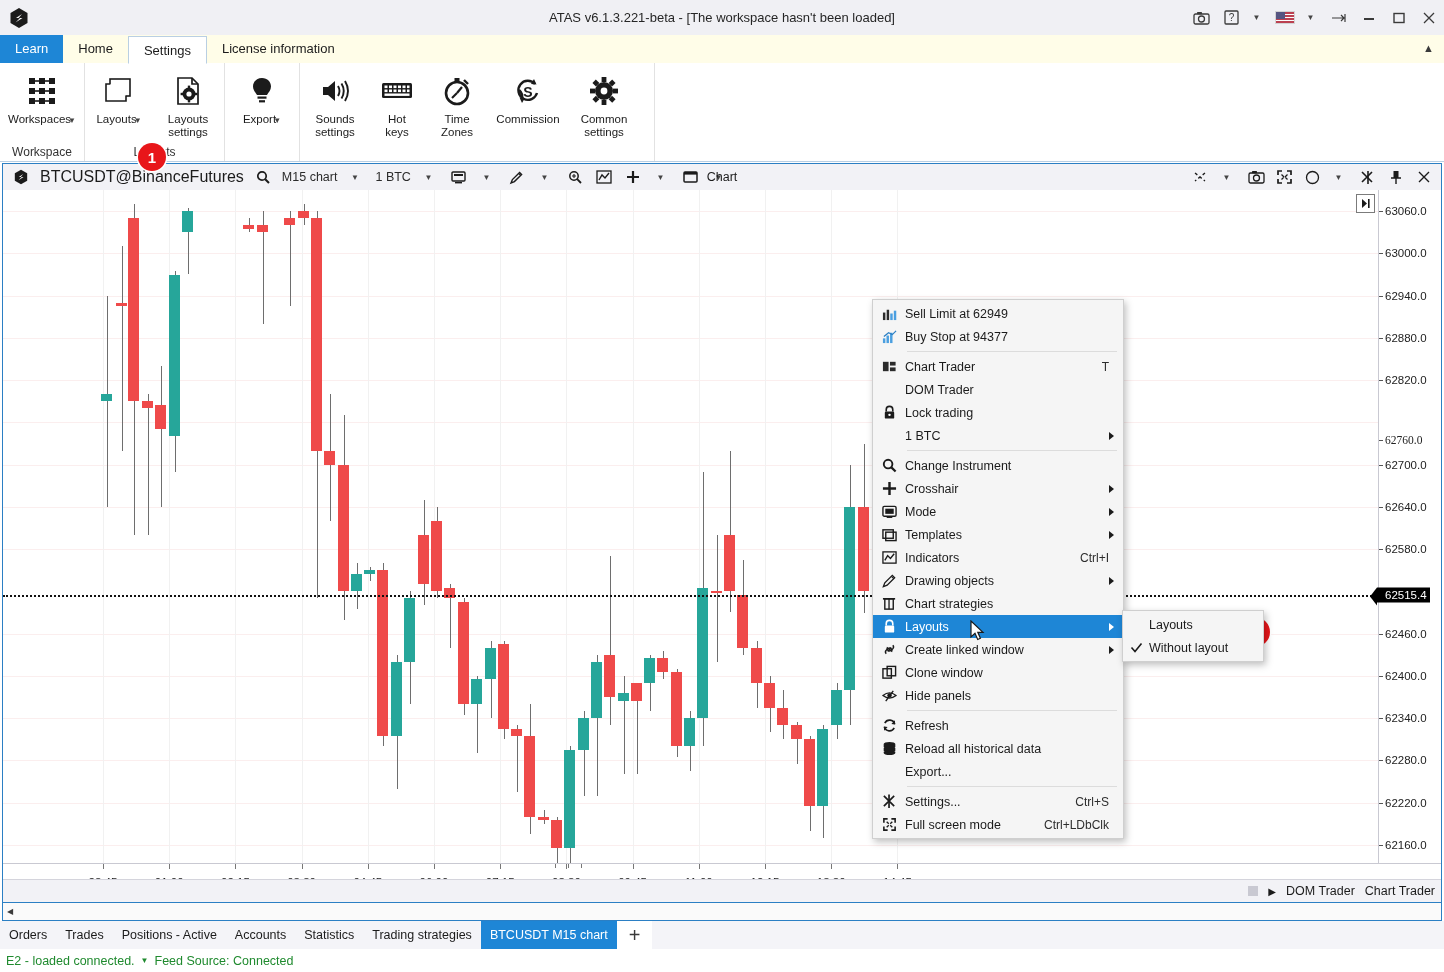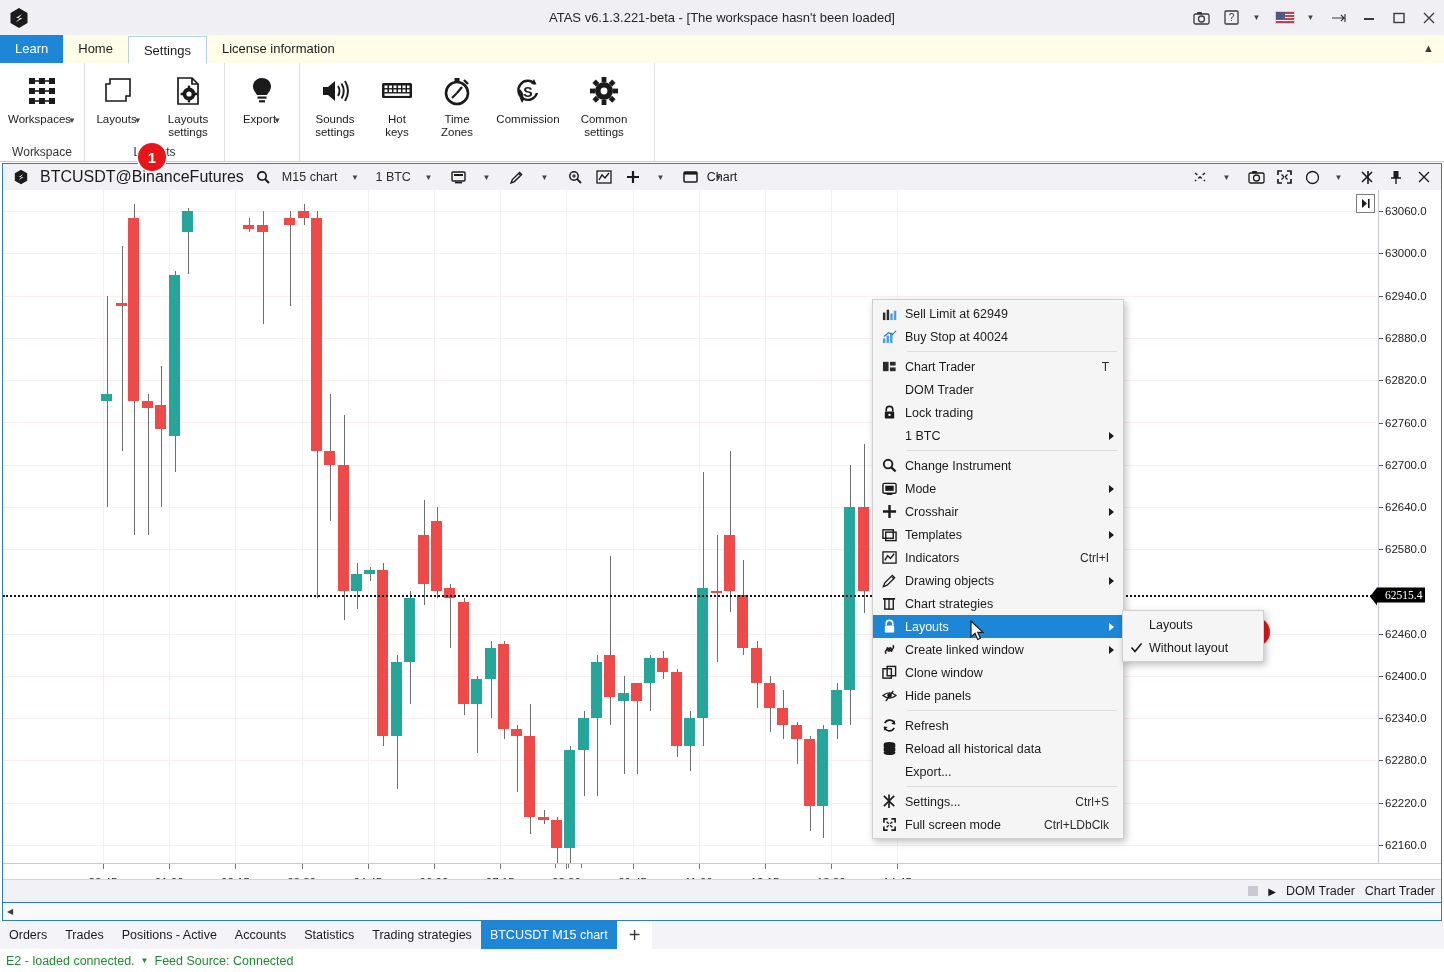--- a/index.html
+++ b/index.html
@@ -738,31 +738,31 @@
       <div class="candle-wick" style="left: 860.5px; top: 253.5px; height: 169px; background: rgb(110, 110, 110);"></div>
       <div class="candle-body" style="left: 855px; width: 11px; top: 316.875px; height: 84.5px; background: rgb(239, 74, 74); border: 1px solid rgb(239, 74, 74);"></div>
       <div class="lastline" style="top: 404.614px;"></div>
     </div>
   <div class="paxis">
       <div class="ptick" style="top: 21.125px;"><span>63060.0</span></div>
       <div class="ptick" style="top: 63.375px;"><span>63000.0</span></div>
       <div class="ptick" style="top: 105.625px;"><span>62940.0</span></div>
       <div class="ptick" style="top: 147.875px;"><span>62880.0</span></div>
       <div class="ptick" style="top: 190.125px;"><span>62820.0</span></div>
-      <div class="ptick" style="top: 233px;"><span>62760.0</span></div>
+      <div class="ptick" style="top: 250px; font-family: Liberation Serif, serif;"><span>62760.0</span></div>
       <div class="ptick" style="top: 274.625px;"><span>62700.0</span></div>
       <div class="ptick" style="top: 316.875px;"><span>62640.0</span></div>
       <div class="ptick" style="top: 359.125px;"><span>62580.0</span></div>
       <div class="ptick" style="top: 443.625px;"><span>62460.0</span></div>
       <div class="ptick" style="top: 485.875px;"><span>62400.0</span></div>
       <div class="ptick" style="top: 528.125px;"><span>62340.0</span></div>
       <div class="ptick" style="top: 570.375px;"><span>62280.0</span></div>
       <div class="ptick" style="top: 612.625px;"><span>62220.0</span></div>
       <div class="ptick" style="top: 654.875px;"><span>62160.0</span></div>
-      <div class="price-marker" style="top: 404.614px; font-family: Liberation Serif, serif;">62515.4</div>
+      <div class="price-marker" style="top: 404.614px;">62515.4</div>
     </div>
   <div class="taxis">
       <div class="ttickmark" style="left: 100px;"></div>
       <div class="ttick" style="left: 100px;">23:45</div>
       <div class="ttickmark" style="left: 166.2px;"></div>
       <div class="ttick" style="left: 166.2px;">01:00</div>
       <div class="ttickmark" style="left: 232.4px;"></div>
       <div class="ttick" style="left: 232.4px;">02:15</div>
       <div class="ttickmark" style="left: 298.6px;"></div>
       <div class="ttick" style="left: 298.6px;">03:30</div>
@@ -811,21 +811,21 @@
     </div>
     <div class="mi">
       <div class="mico">
         <svg width="15" height="15" viewBox="0 0 16 16">
           <rect x="1" y="10" width="2.6" height="5" fill="#4a9fe0"></rect>
           <rect x="4.8" y="7" width="2.6" height="8" fill="#4a9fe0"></rect>
           <rect x="8.6" y="4" width="2.6" height="11" fill="#4a9fe0"></rect>
           <path d="M2 8 L7 4 L11 6 L15 2" stroke="#2b7fc4" stroke-width="1.3" fill="none"></path>
         </svg>
       </div>
-      <div class="mlabel">Buy Stop at 40024</div>
+      <div class="mlabel">Buy Stop at 94377</div>
     </div>
     <div class="msep"></div>
     <div class="mi">
       <div class="mico">
         <svg width="15" height="15" viewBox="0 0 16 16">
           <rect x="1" y="3" width="6" height="10" fill="#2b2b2b"></rect>
           <rect x="8.5" y="3" width="6" height="4" fill="#2b2b2b"></rect>
           <rect x="8.5" y="9" width="6" height="4" fill="#2b2b2b"></rect>
         </svg>
       </div>
@@ -857,35 +857,35 @@
         <svg width="15" height="15" viewBox="0 0 16 16">
           <circle cx="6.5" cy="6.5" r="4.6" fill="none" stroke="currentColor" stroke-width="2"></circle>
           <path d="M10 10 L14.5 14.5" stroke="currentColor" stroke-width="2.3"></path>
         </svg>
       </div>
       <div class="mlabel">Change Instrument</div>
     </div>
     <div class="mi">
       <div class="mico">
         <svg width="15" height="15" viewBox="0 0 16 16">
+          <path d="M8 1 V15 M1 8 H15" stroke="currentColor" stroke-width="2.6"></path>
+        </svg>
+      </div>
+      <div class="mlabel">Crosshair</div>
+      <div class="marrow"></div>
+    </div>
+    <div class="mi">
+      <div class="mico">
+        <svg width="15" height="15" viewBox="0 0 16 16">
           <rect x="1" y="2.5" width="14" height="10.5" rx="1.4" fill="none" stroke="currentColor" stroke-width="1.5"></rect>
           <rect x="3.5" y="5" width="9" height="5.5" fill="currentColor"></rect>
           <rect x="5" y="13.5" width="6" height="1.4" fill="currentColor"></rect>
         </svg>
       </div>
       <div class="mlabel">Mode</div>
-      <div class="marrow"></div>
-    </div>
-    <div class="mi">
-      <div class="mico">
-        <svg width="15" height="15" viewBox="0 0 16 16">
-          <path d="M8 1 V15 M1 8 H15" stroke="currentColor" stroke-width="2.6"></path>
-        </svg>
-      </div>
-      <div class="mlabel">Crosshair</div>
       <div class="marrow"></div>
     </div>
     <div class="mi">
       <div class="mico">
         <svg width="15" height="15" viewBox="0 0 16 16">
           <rect x="1" y="3" width="11" height="9" fill="none" stroke="currentColor" stroke-width="1.5"></rect>
           <rect x="4" y="5.5" width="11" height="9" fill="none" stroke="currentColor" stroke-width="1.5"></rect>
         </svg>
       </div>
       <div class="mlabel">Templates</div>

